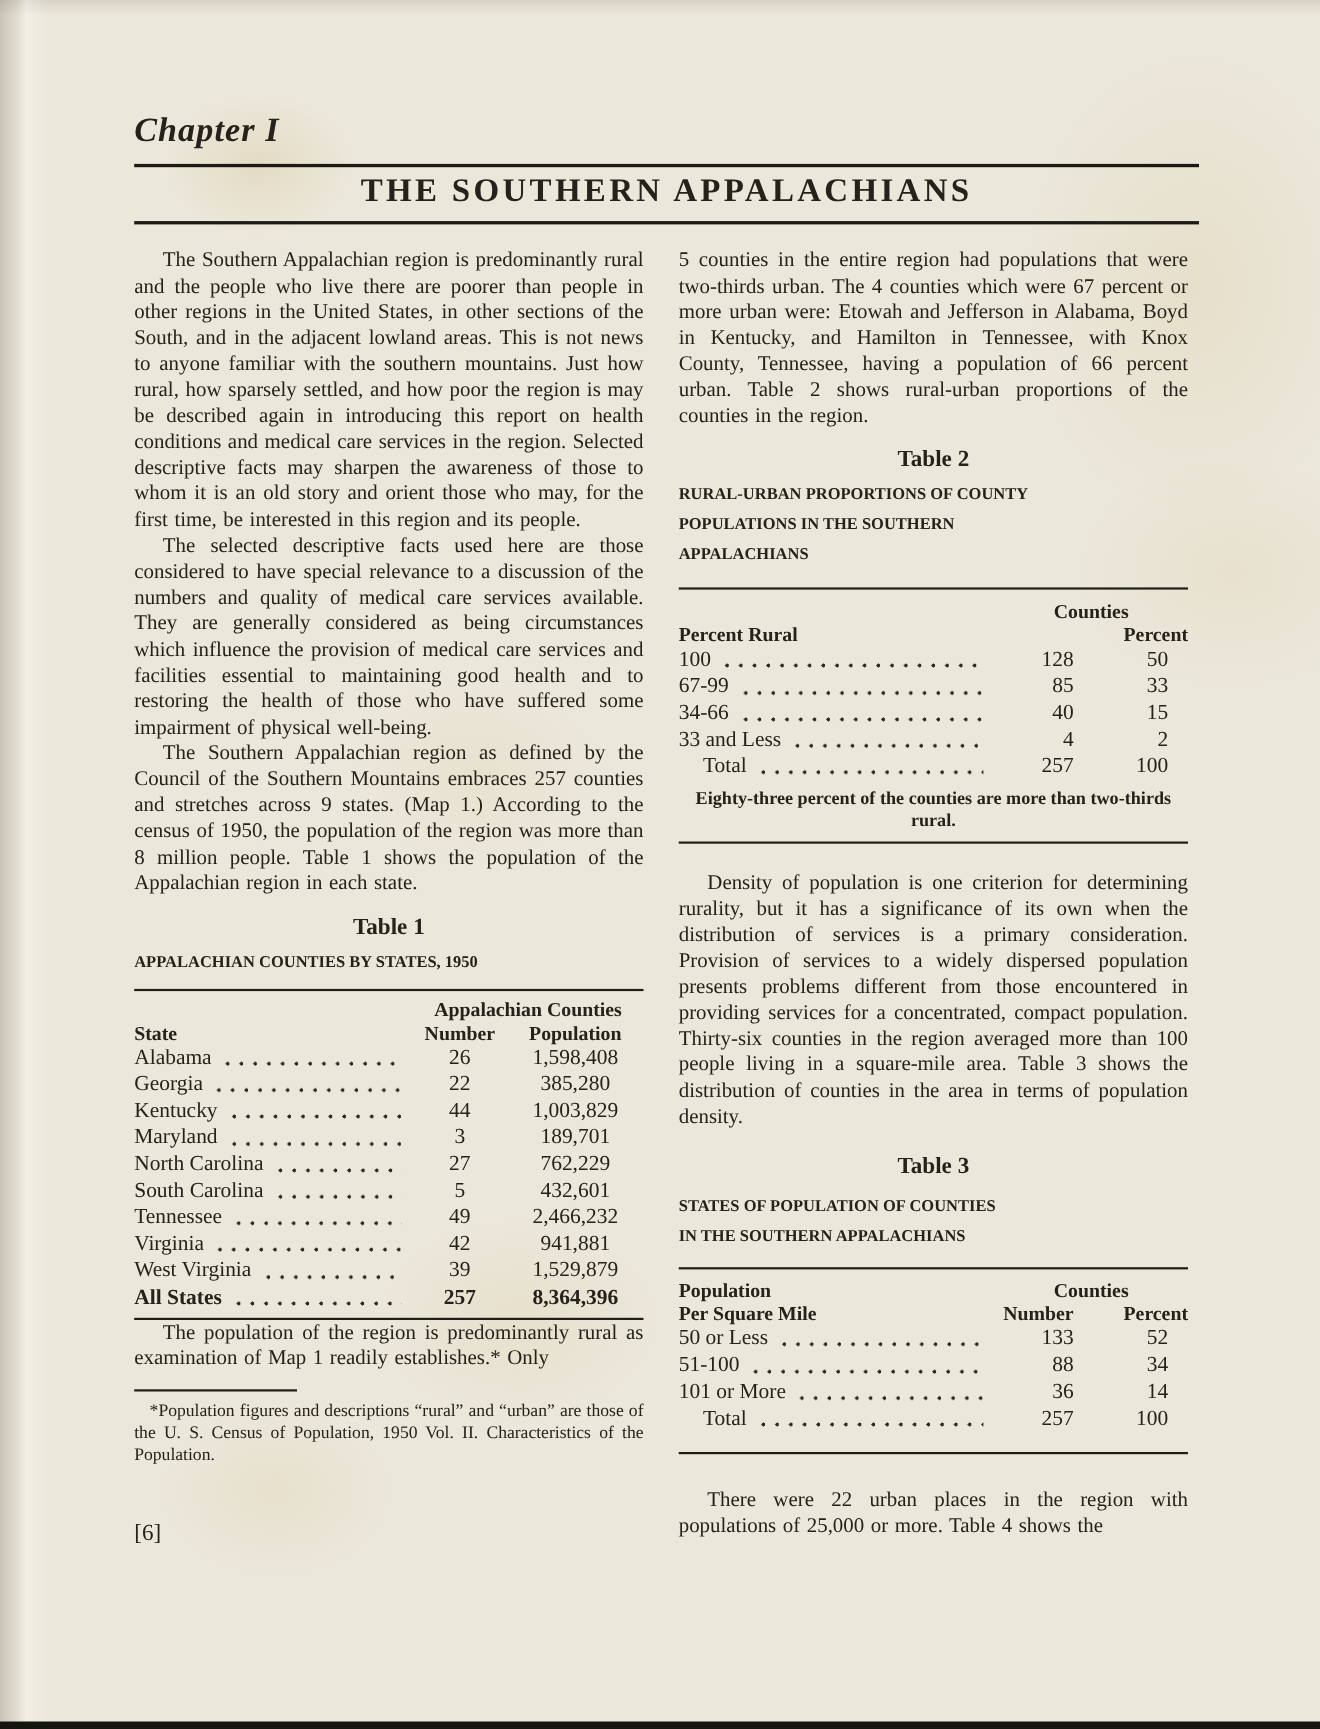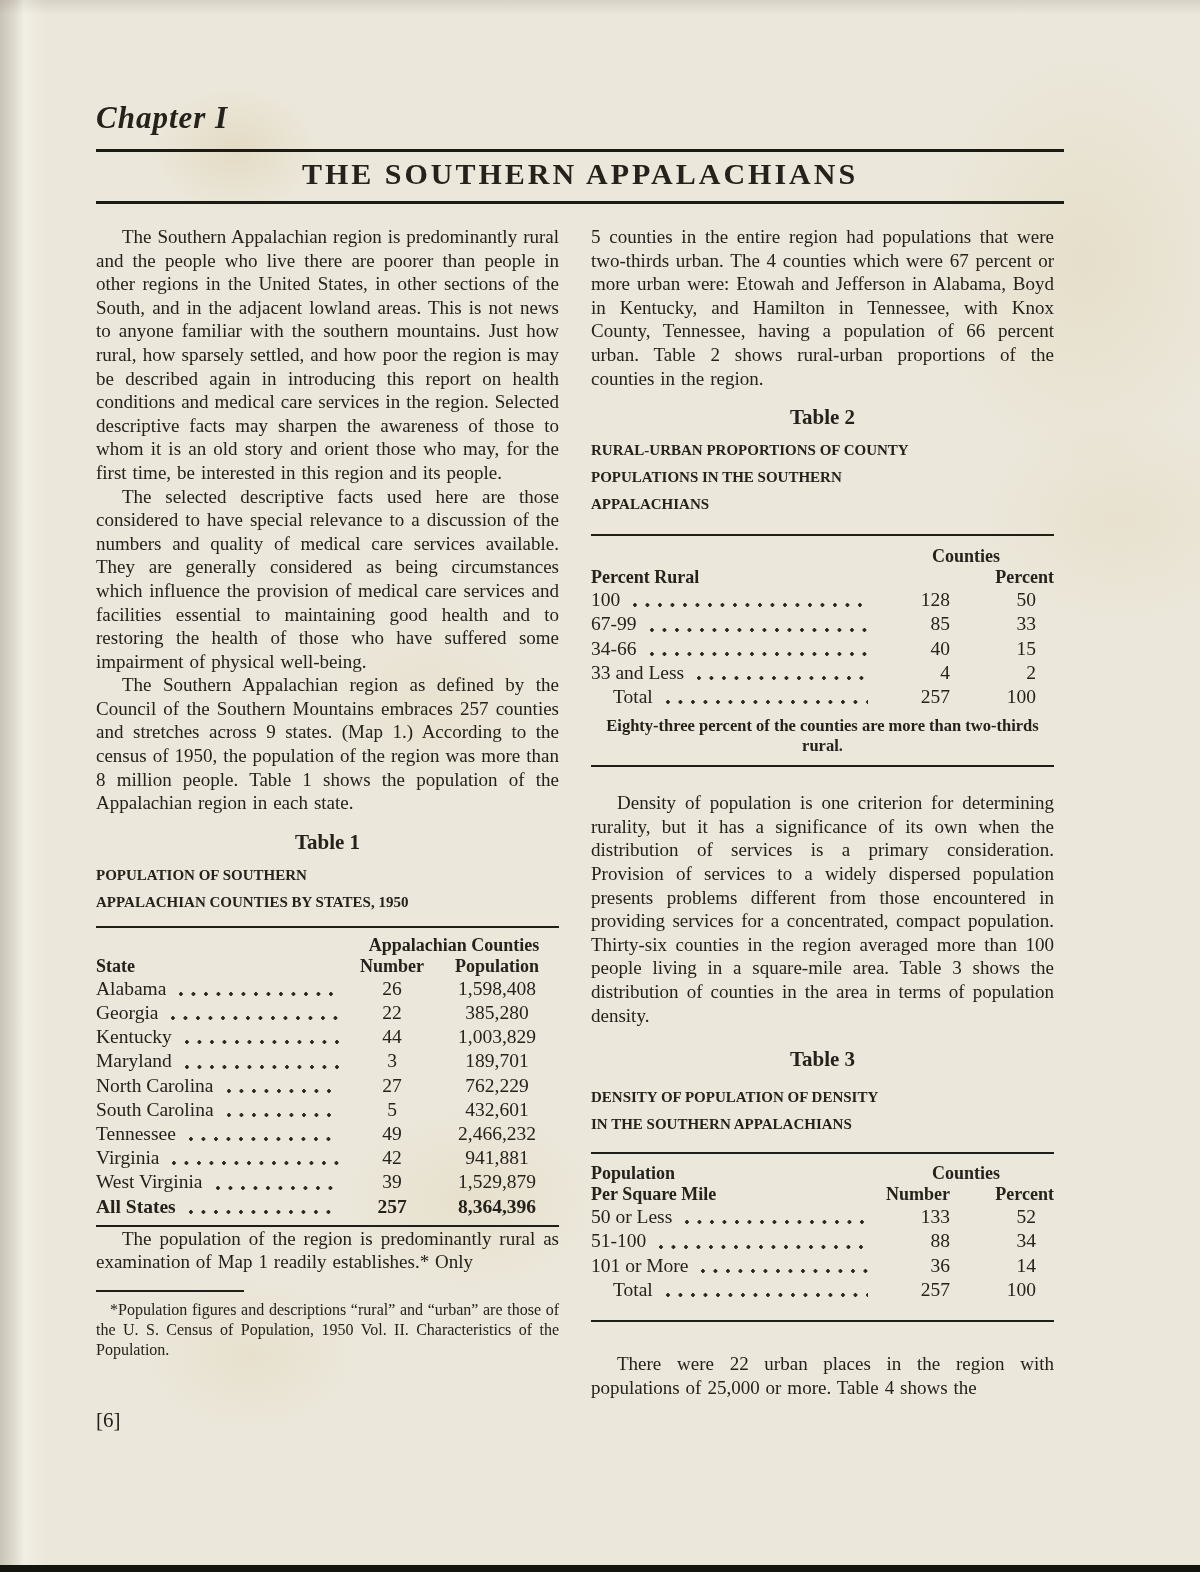--- a/index.html
+++ b/index.html
@@ -15,21 +15,21 @@
       radial-gradient(ellipse 180px 130px at 470px 1200px, rgba(205,180,120,0.14), rgba(205,180,120,0) 70%),
       radial-gradient(ellipse 150px 110px at 250px 1355px, rgba(200,175,110,0.12), rgba(200,175,110,0) 70%),
       radial-gradient(ellipse 200px 150px at 1120px 520px, rgba(205,180,120,0.12), rgba(205,180,120,0) 70%),
       linear-gradient(90deg, rgba(110,105,90,0.28) 0px, rgba(110,105,90,0.10) 14px, rgba(255,255,255,0.30) 24px, rgba(255,255,255,0) 46px),
       linear-gradient(180deg, rgba(120,115,100,0.18) 0px, rgba(120,115,100,0) 14px);
     overflow:hidden;
     font-family:"Liberation Serif","DejaVu Serif",serif;
     color:#24221b;
   }
   .bottom-strip{position:absolute;left:0;bottom:0;width:100%;height:7px;background:#15150f;}
-  .content{position:absolute;left:96px;top:100px;width:968px;}
+  .content{position:absolute;left:122px;top:100px;width:968px;}
 
   .chapter{font-style:italic;font-weight:bold;font-size:31px;letter-spacing:1px;}
   .rule{border:0;border-top:3px solid #1c1a14;margin:0;}
   .rule-top{margin-top:13px;}
   .page-title{text-align:center;font-weight:bold;font-size:30px;letter-spacing:3px;padding:5px 0 10px 0;}
 
   .columns{display:flex;gap:32px;margin-top:21px;}
   .col{width:463px;}
 
   p.body{margin:0;font-size:19px;line-height:23.6px;text-align:justify;text-indent:26px;word-spacing:1.2px;}
@@ -81,21 +81,20 @@
     <div class="columns">
 
       <div class="col">
         <p class="body">The Southern Appalachian region is predominantly rural and the people who live there are poorer than people in other regions in the United States, in other sections of the South, and in the adjacent lowland areas. This is not news to anyone familiar with the southern mountains. Just how rural, how sparsely settled, and how poor the region is may be described again in introducing this report on health conditions and medical care services in the region. Selected descriptive facts may sharpen the awareness of those to whom it is an old story and orient those who may, for the first time, be interested in this region and its people.</p>
         <p class="body">The selected descriptive facts used here are those considered to have special relevance to a discussion of the numbers and quality of medical care services available. They are generally considered as being circumstances which influence the provision of medical care services and facilities essential to maintaining good health and to restoring the health of those who have suffered some impairment of physical well-being.</p>
         <p class="body">The Southern Appalachian region as defined by the Council of the Southern Mountains embraces 257 counties and stretches across 9 states. (Map 1.) According to the census of 1950, the population of the region was more than 8 million people. Table 1 shows the population of the Appalachian region in each state.</p>
 
         <div class="tbl t1">
           <div class="tbl-caption">Table 1</div>
           <div class="tbl-title">
-            <div>POPULATION OF SOUTHERN</div>
             <div>APPALACHIAN COUNTIES BY STATES, 1950</div>
           </div>
           <hr class="tbl-rule">
           <div class="thead">
             <div class="hrow">
               <span class="hspacer"></span>
               <span class="t1-span">Appalachian Counties</span>
             </div>
             <div class="hrow">
               <span style="flex:1">State</span>
@@ -230,21 +229,21 @@
           </div>
           <div class="tbl-note">Eighty-three percent of the counties are more than two-thirds rural.</div>
           <hr class="tbl-rule tbl-rule-bot">
         </div>
 
         <p class="body" style="margin-top:24px">Density of population is one criterion for determining rurality, but it has a significance of its own when the distribution of services is a primary consideration. Provision of services to a widely dispersed population presents problems different from those encountered in providing services for a concentrated, compact population. Thirty-six counties in the region averaged more than 100 people living in a square-mile area. Table 3 shows the distribution of counties in the area in terms of population density.</p>
 
         <div class="tbl t3" style="margin-top:20px">
           <div class="tbl-caption">Table 3</div>
           <div class="tbl-title" style="margin-top:12px">
-            <div>DENSITY OF POPULATION OF DENSITY</div>
+            <div>STATES OF POPULATION OF COUNTIES</div>
             <div>IN THE SOUTHERN APPALACHIANS</div>
           </div>
           <hr class="tbl-rule" style="margin-top:14px">
           <div class="thead" style="margin-top:9px">
             <div class="hrow">
               <span style="flex:1">Population</span>
               <span class="t2-span">Counties</span>
             </div>
             <div class="hrow">
               <span style="flex:1">Per Square Mile</span>

